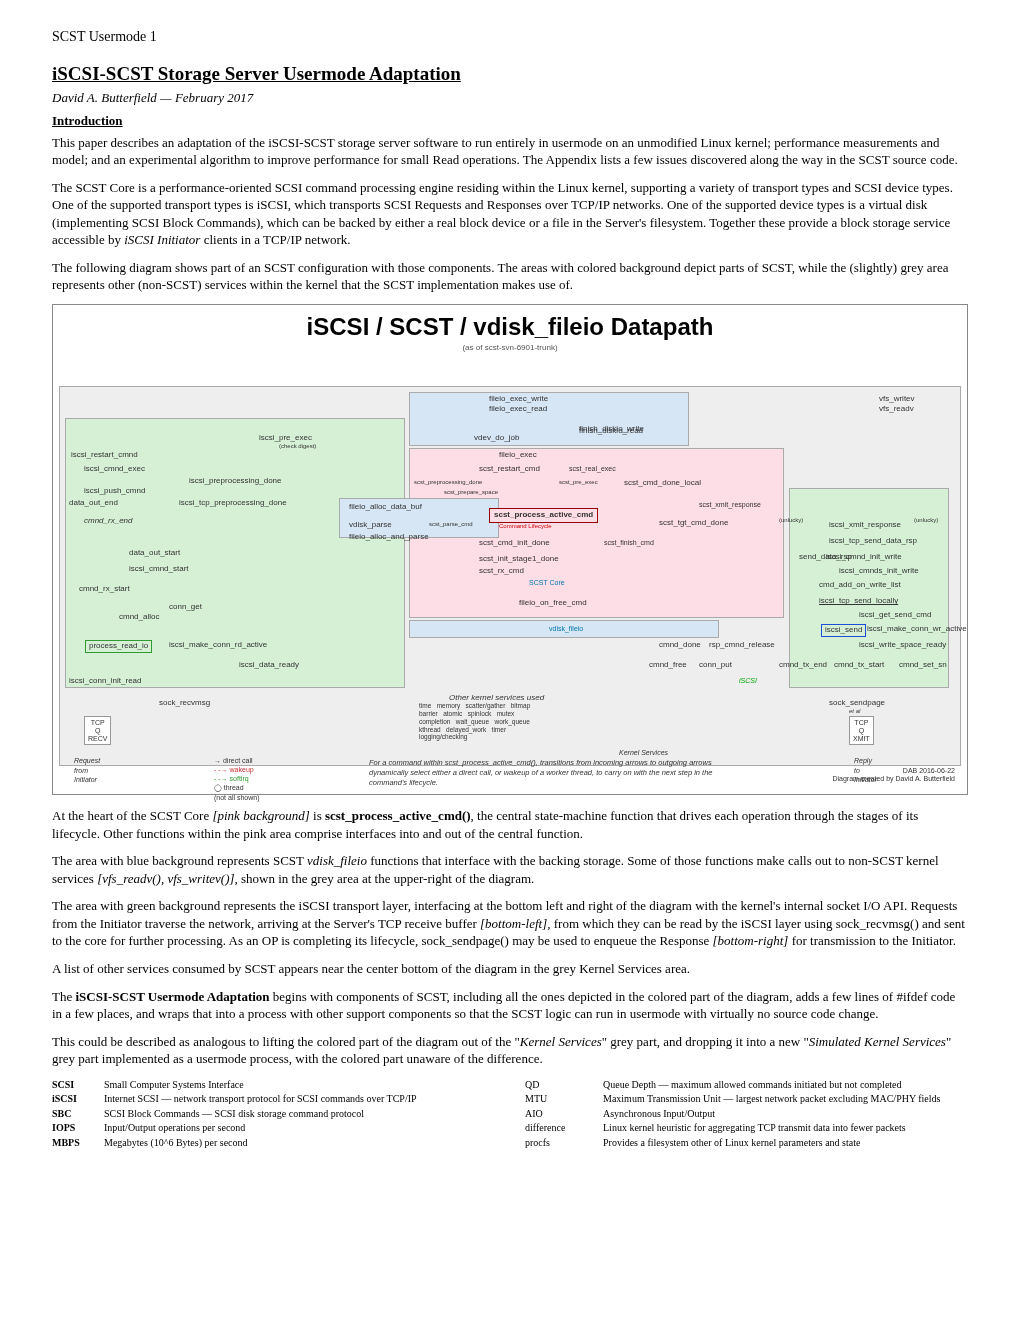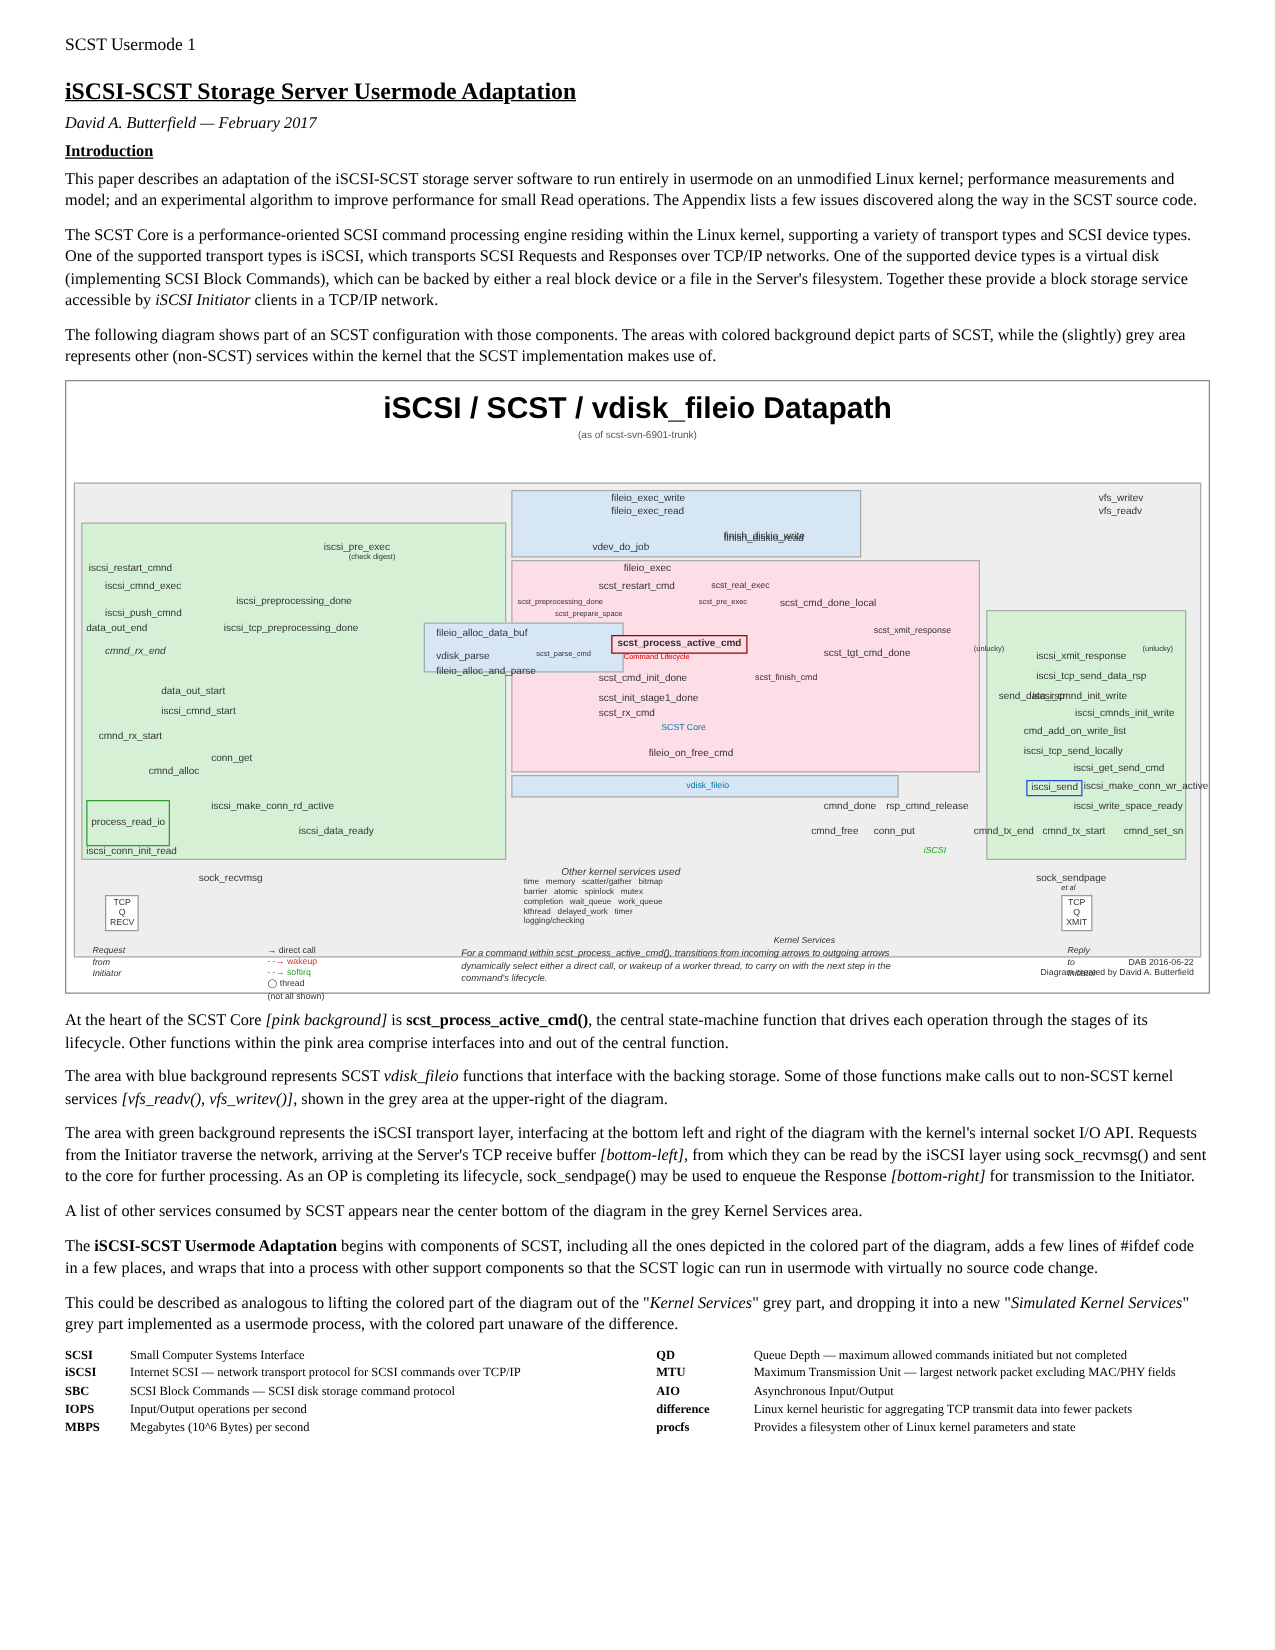--- a/index.html
+++ b/index.html
@@ -92,21 +92,21 @@
   .gloss-row {
     display: flex;
     margin-bottom: 1px;
   }
   .gloss-term {
     font-weight: bold;
     width: 52px;
     flex-shrink: 0;
   }
   .gloss-term-w {
-    font-weight: bold;
+    font-weight: normal;
     width: 78px;
     flex-shrink: 0;
   }
   .gloss-def {
     flex: 1;
   }
   .legend {
     position: absolute;
     font-size: 7px;
     line-height: 1.3;
@@ -200,36 +200,36 @@
     <div class="lbl" style="left:545px; top:180px; font-size:7px;">scst_finish_cmd</div>
     <div class="lbl" style="left:770px; top:178px;">iscsi_tcp_send_data_rsp</div>
 
     <div class="lbl" style="left:70px; top:190px;">data_out_start</div>
     <div class="lbl" style="left:420px; top:196px;">scst_init_stage1_done</div>
     <div class="lbl" style="left:740px; top:194px;">send_data_rsp</div>
     <div class="lbl" style="left:767px; top:194px;">iscsi_cmnd_init_write</div>
 
     <div class="lbl" style="left:420px; top:208px;">scst_rx_cmd</div>
     <div class="lbl" style="left:70px; top:206px;">iscsi_cmnd_start</div>
-    <div class="lbl" style="left:780px; top:208px;margin-left:21px;">iscsi_cmnds_init_write</div>
+    <div class="lbl" style="left:780px; top:208px;">iscsi_cmnds_init_write</div>
     <div class="lbl" style="left:470px; top:220px; color:#07a; font-size:7px;">SCST Core</div>
     <div class="lbl" style="left:760px; top:222px;">cmd_add_on_write_list</div>
 
     <div class="lbl" style="left:20px; top:226px;">cmnd_rx_start</div>
     <div class="lbl" style="left:460px; top:240px;">fileio_on_free_cmd</div>
-    <div class="lbl" style="left:760px; top:238px;">iscsi_tcp_send_locally</div>
+    <div class="lbl" style="left:760px; top:238px;text-decoration:underline;">iscsi_tcp_send_locally</div>
 
     <div class="lbl" style="left:110px; top:244px;">conn_get</div>
     <div class="lbl" style="left:60px; top:254px;">cmnd_alloc</div>
     <div class="lbl" style="left:800px; top:252px;">iscsi_get_send_cmd</div>
     <div class="lbl" style="left:490px; top:266px; color:#07a; font-size:7px;">vdisk_fileio</div>
     <div class="lbl" style="left:762px; top:266px; border:1px solid #1d4ed8; padding:0 3px;">iscsi_send</div>
     <div class="lbl" style="left:808px; top:266px;">iscsi_make_conn_wr_active</div>
 
-    <div class="lbl" style="left:10px; top:282px; border:1px solid #393; padding:12px 3px;">process_read_io</div>
+    <div class="lbl" style="left:26px; top:282px; border:1px solid #393; padding:0 3px;">process_read_io</div>
     <div class="lbl" style="left:110px; top:282px;">iscsi_make_conn_rd_active</div>
     <div class="lbl" style="left:600px; top:282px;">cmnd_done</div>
     <div class="lbl" style="left:650px; top:282px;">rsp_cmnd_release</div>
     <div class="lbl" style="left:800px; top:282px;">iscsi_write_space_ready</div>
 
     <div class="lbl" style="left:180px; top:302px;">iscsi_data_ready</div>
     <div class="lbl" style="left:10px; top:318px;">iscsi_conn_init_read</div>
     <div class="lbl" style="left:590px; top:302px;text-align:right;">cmnd_free</div>
     <div class="lbl" style="left:640px; top:302px;">conn_put</div>
     <div class="lbl" style="left:720px; top:302px;">cmnd_tx_end</div>

